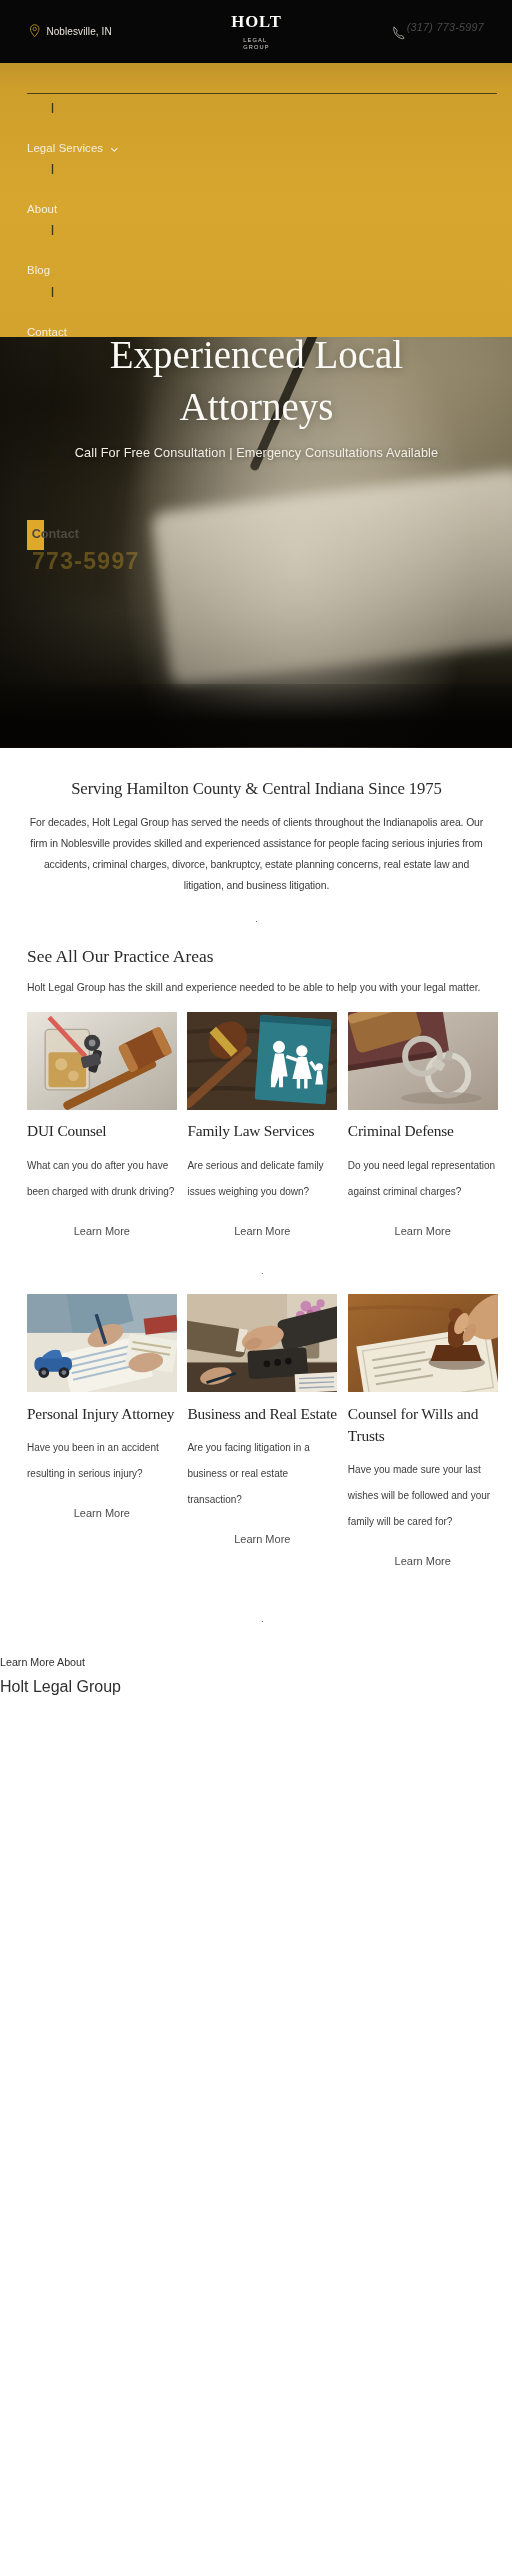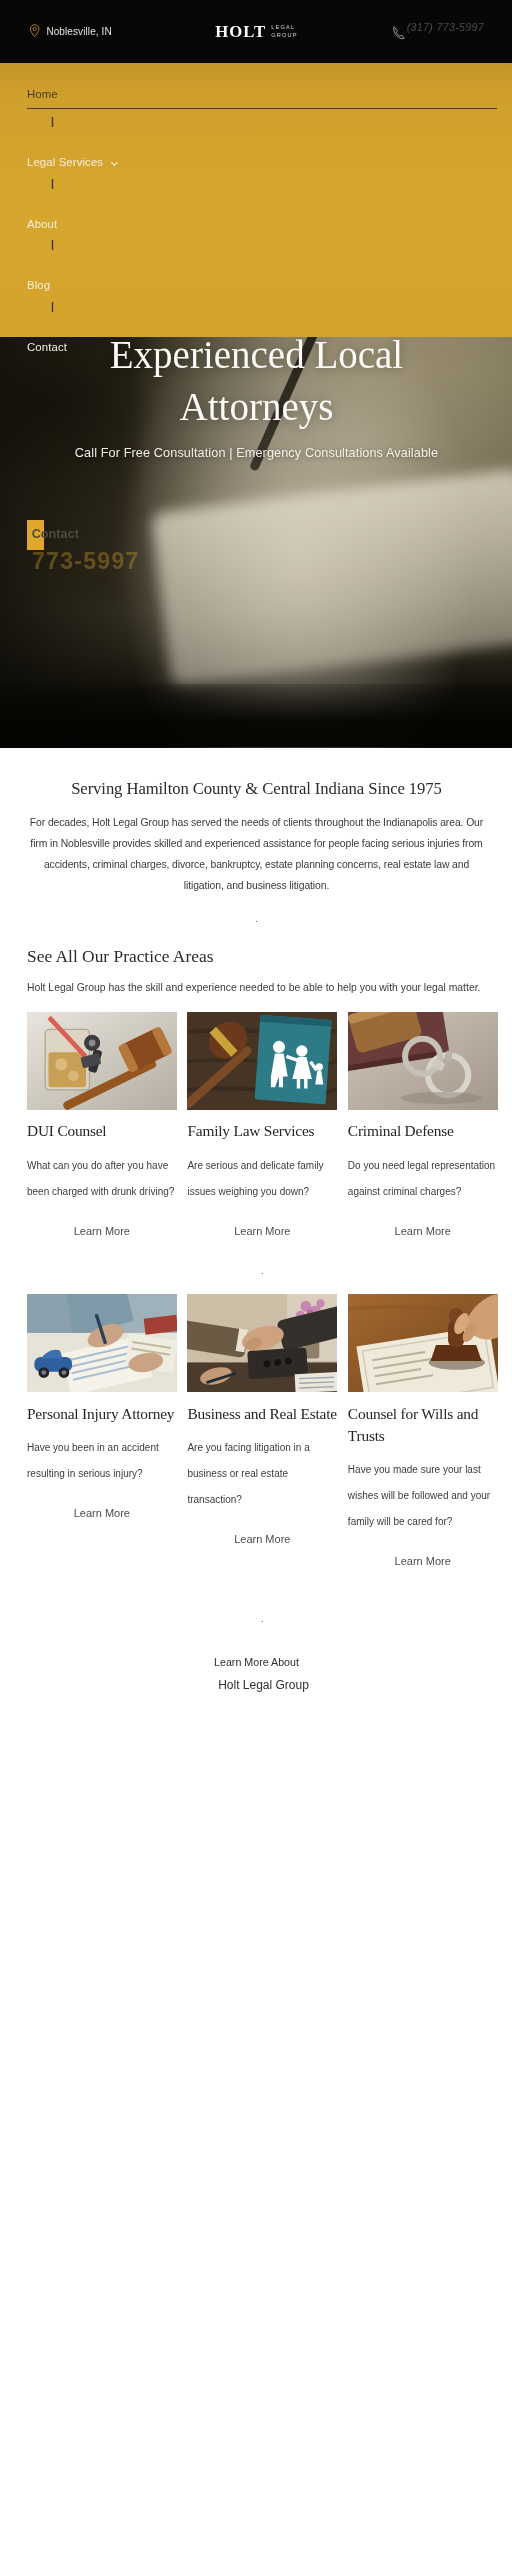--- a/index.html
+++ b/index.html
@@ -5,21 +5,21 @@
   * { margin:0; padding:0; box-sizing:border-box; }
   html,body { background:#ffffff; }
   body { width:513px; font-family:"Liberation Sans", sans-serif; }
   .page { position:relative; width:513px; height:2576px; background:#ffffff; overflow:hidden; }
 
   
   .topbar { position:relative; z-index:5; height:63px; background:#070707;
             display:flex; align-items:center; justify-content:space-between; padding:0 29px; }
   .loc { display:flex; align-items:center; gap:6px; }
   .loc-text { color:#e9e5dc; font-size:10px; letter-spacing:0.1px; }
-  .logo { display:flex; align-items:center; gap:5.3px; cursor:pointer; position:absolute; left:50%; transform:translateX(-50%); }
+  .logo { display:flex; align-items:center; gap:5.3px; cursor:pointer; position:absolute; left:50%; transform:translateX(-50%);flex-direction:column; }
   .logo-main { font-family:"Liberation Serif", serif; font-weight:bold; color:#fdfdfb; font-size:16.7px; letter-spacing:1px; }
   .logo-sub { display:flex; flex-direction:column; justify-content:center; }
   .logo-sub span { color:#d8d4cc; font-size:5.7px; letter-spacing:1.1px; line-height:7.3px; }
   .phone { display:flex; align-items:flex-start; gap:1.3px; }
   .phone-text { color:#4a4a4a; font-size:10.7px; letter-spacing:0.3px;font-style:italic; }
 
   
   .nav-menu { position:absolute; top:63px; left:0; width:513px; height:274px; z-index:4;
               background:linear-gradient(180deg,#c2952a 0%, #cf9f2c 10%, #d6a62e 50%, #d3a32d 100%);
               padding:24px 16px 0 27px; }
@@ -81,23 +81,23 @@
   .card { display:flex; flex-direction:column; }
   .card-img { height:98px; overflow:hidden; border-radius:0.7px; cursor:pointer; background:#ccc; }
   .card-img svg { display:block; width:100%; height:100%; }
   .card-t { margin-top:10.7px; font-family:"Liberation Serif", serif; font-weight:400; font-size:15.4px; line-height:22px;
             color:#262626; letter-spacing:-0.2px; cursor:pointer; }
   .card-d { margin-top:10.7px; font-size:10px; line-height:26px; color:#3c3c3c; }
   .learn { display:block; margin-top:20px; text-align:center; font-size:11px; color:#4c4c4c; text-decoration:none; cursor:pointer; }
   .grid-divider { margin:29px 0 18.7px; }
   .row2-divider { margin:47px 0 0; }
 
-  .teaser { margin-top:32px; text-align:center; }
+  .teaser { margin-top:32px; text-align:left; }
   .teaser-l1 { font-size:10.7px; color:#2f2f2f; }
-  .teaser-l2 { display:block; margin-top:10px; font-size:12px; color:#2f2f2f; text-decoration:none; cursor:pointer;padding-left:14px; }
+  .teaser-l2 { display:block; margin-top:10px; font-size:16px; color:#2f2f2f; text-decoration:none; cursor:pointer; }
 </style>
 </head>
 <body>
 
 <div class="page">
 
   <header class="topbar">
     <div class="loc">
       <span>
         <svg width="11.4" height="16" viewBox="0 0 20 26">
@@ -144,21 +144,20 @@
     <div class="watermark">773-5997</div>
 
     <div class="payments">
       <div class="payments-tab"></div>
       <span class="payments-label">Contact</span>
     </div>
   </section>
 
   <nav class="nav-menu">
     <div class="nav-item nav-item-home">
-      <a class="nav-label">Home</a>
       <div class="home-underline"></div>
     </div>
     <div class="nav-pipe">|</div>
 
     <div class="nav-item">
       <a class="nav-label">Legal Services</a>
       <span class="chev">
         <svg width="8.7" height="6" viewBox="0 0 14 9">
             <path d="M2 1.5 L7 6.5 L12 1.5" stroke="#f6efdf" stroke-width="1.8" fill="none"></path>
           </svg>

